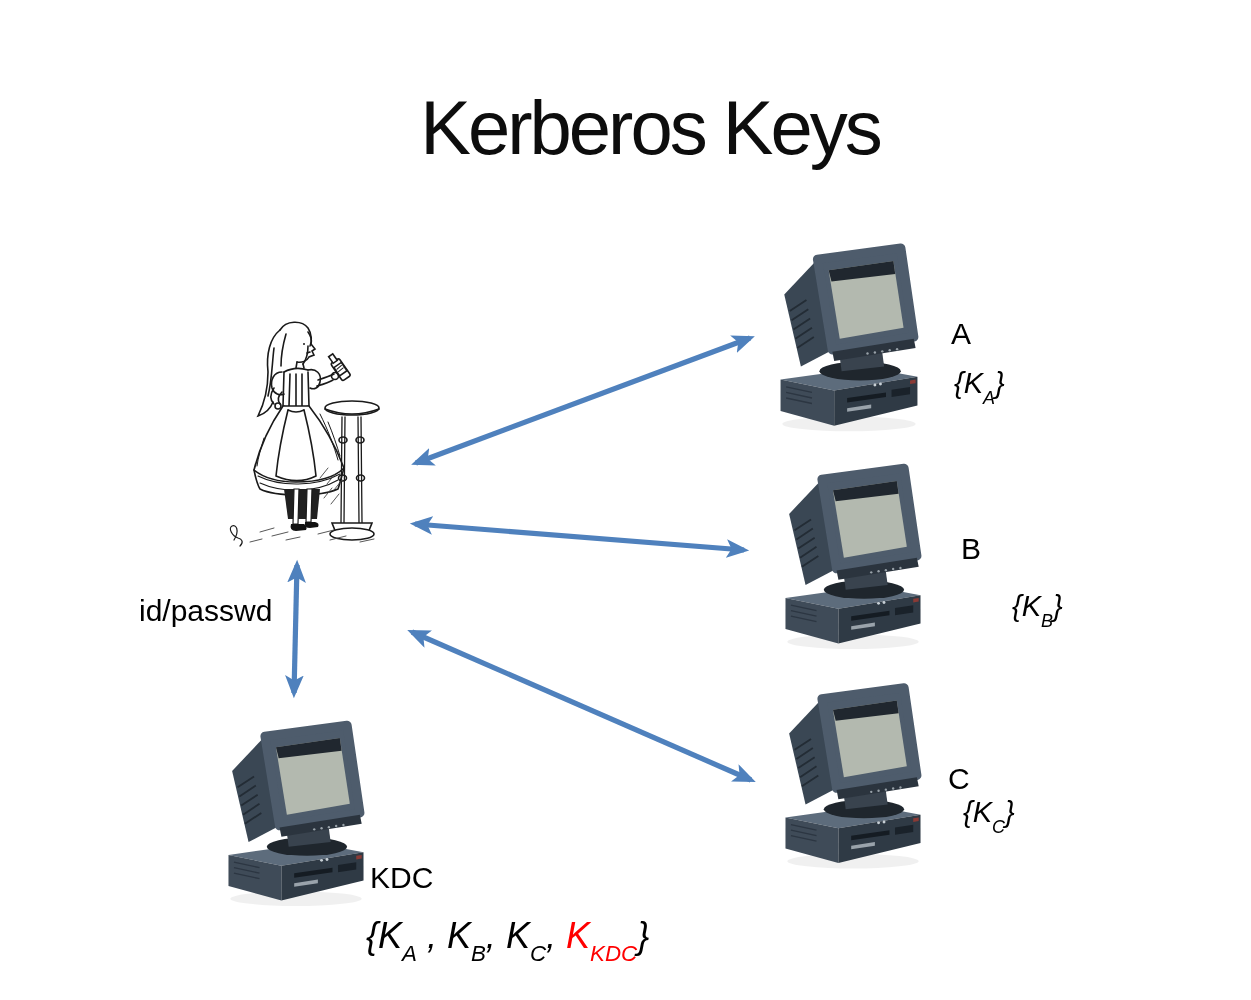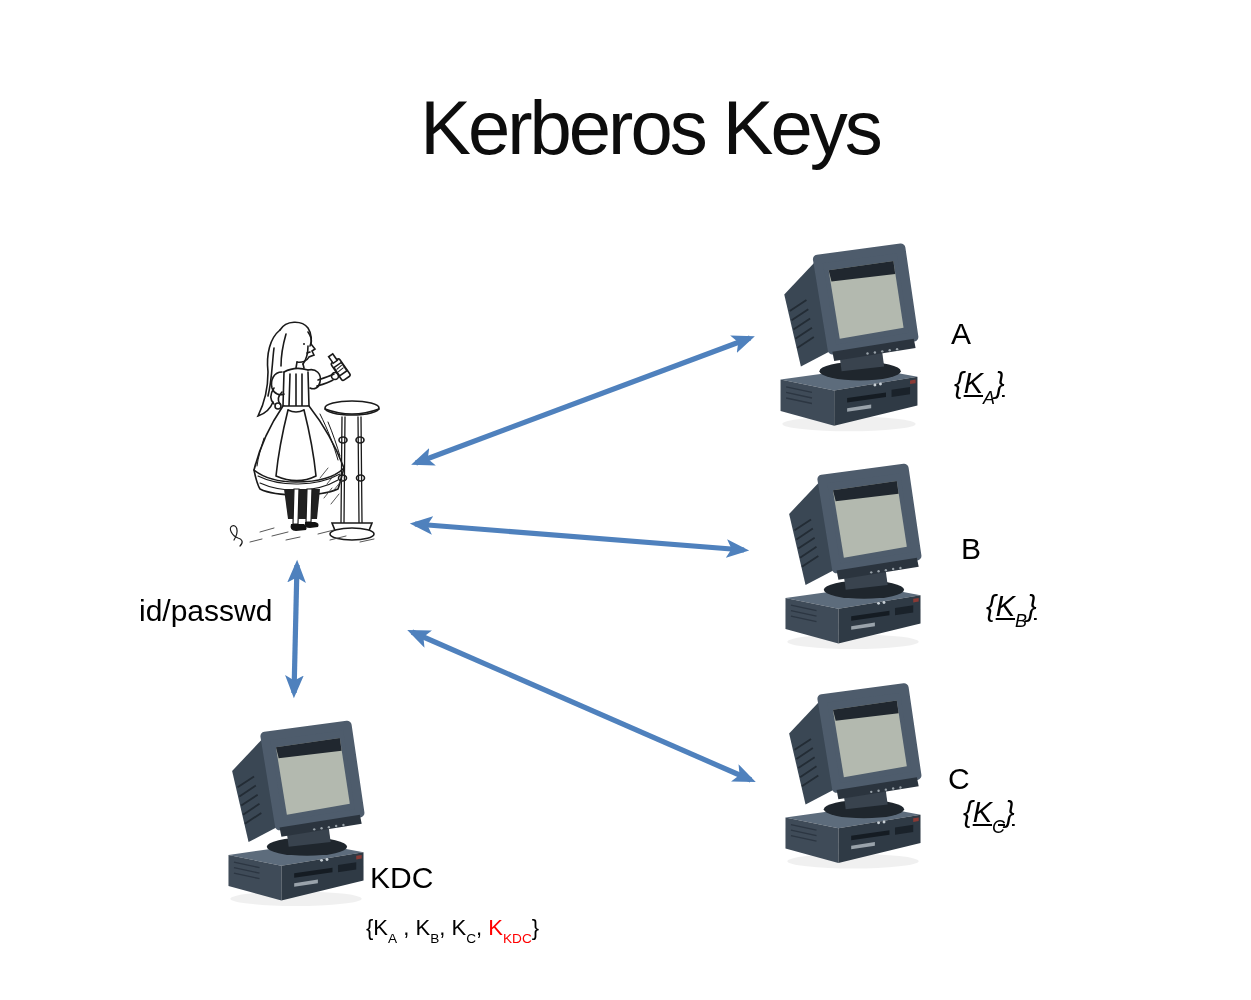--- a/index.html
+++ b/index.html
@@ -7,24 +7,24 @@
     position:relative; width:1251px; height:1000px; background:#ffffff;
     overflow:hidden; font-family:"Liberation Sans", sans-serif; color:#000;
   }
   .abs { position:absolute; }
   .title {
     top:84px; left:0; width:1300px; text-align:center;
     font-size:76px; letter-spacing:-3px; color:#0d0d0d; white-space:nowrap;
   }
   .node-label { font-size:30px; color:#000; white-space:nowrap; }
   .key {
-    font-size:29px; font-style:italic; color:#000; white-space:nowrap;text-decoration:underline;
+    font-size:29px; font-style:italic; color:#000; white-space:nowrap;
   }
   .key sub { font-size:0.62em; position:relative; top:0.22em; font-style:italic; }
-  .keyset { font-size:22px; white-space:nowrap; }
+  .keyset { font-size:36px; font-style:italic; white-space:nowrap; }
   .keyset sub { font-size:0.62em; position:relative; top:0.22em; }
   svg { display:block; }
   .overlay { pointer-events:none; }
 </style>
 </head>
 <body>
 
 <div id="slide">
 
   <div class="abs title">Kerberos Keys</div>
@@ -159,21 +159,21 @@
       <use href="#pc"></use>
     </svg>
   <svg class="abs" style="left:223px;top:708px" width="146" height="208" viewBox="0 0 160 210">
       <use href="#pc"></use>
     </svg>
 
   <div class="abs node-label" style="left:951px;top:317px">A</div>
   <div class="abs key" style="left:954px;top:367px"><span>{</span><span>K</span><sub>A</sub><span>}</span></div>
 
   <div class="abs node-label" style="left:961px;top:532px">B</div>
-  <div class="abs key" style="left:986px;top:590px"><span>{</span><span>K</span><sub>B</sub><span>}</span></div>
+  <div class="abs key" style="left:1012px;top:590px"><span>{</span><span>K</span><sub>B</sub><span>}</span></div>
 
   <div class="abs node-label" style="left:948px;top:762px">C</div>
   <div class="abs key" style="left:963px;top:796px"><span>{</span><span>K</span><sub>C</sub><span>}</span></div>
 
   <div class="abs node-label" style="left:139px;top:594px">id/passwd</div>
 
   <div class="abs node-label" style="left:370px;top:861px">KDC</div>
 
   <div class="abs keyset" style="left:366px;top:915px"><span>{</span><span><span>K</span><sub>A</sub></span><span> , </span><span><span>K</span><sub>B</sub></span><span>, </span><span><span>K</span><sub>C</sub></span><span>, </span><span style="color: rgb(255, 0, 0);"><span>K</span><sub>KDC</sub></span><span>}</span></div>
 

